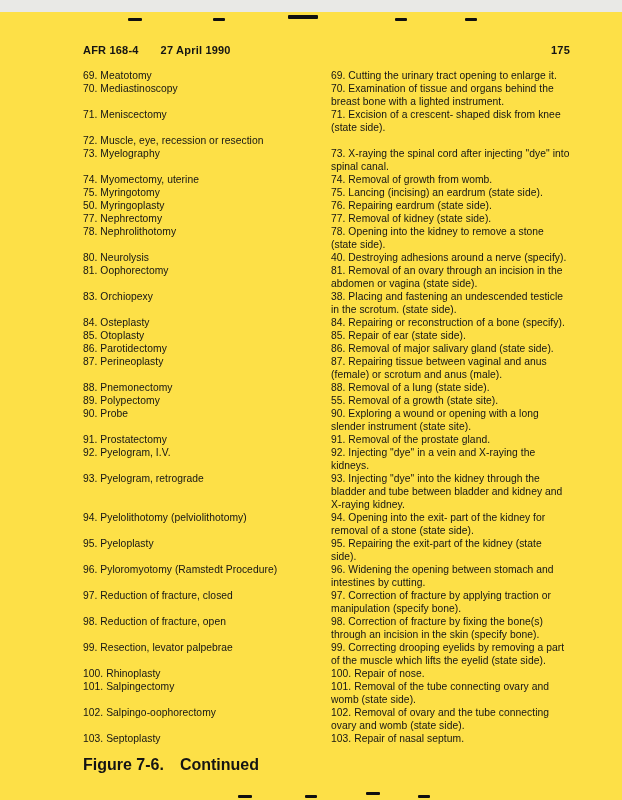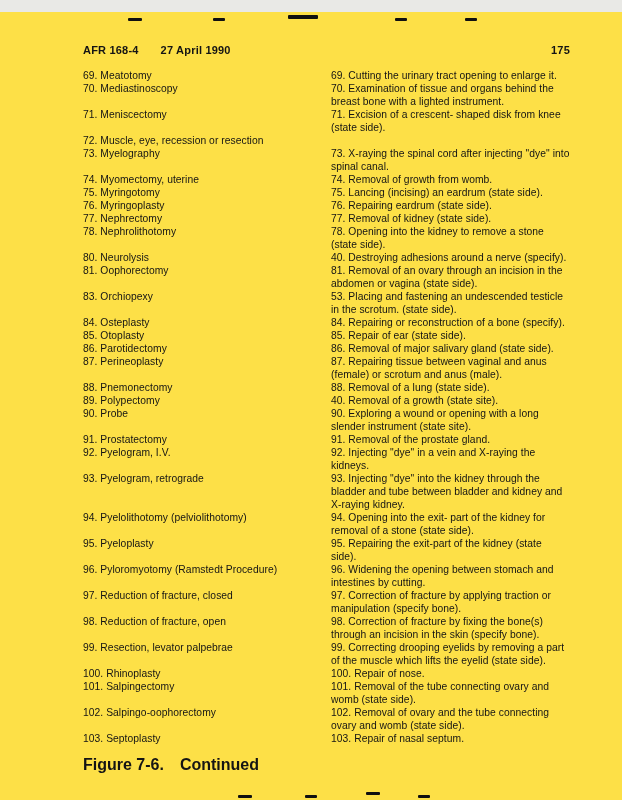--- a/index.html
+++ b/index.html
@@ -123,21 +123,21 @@
     <div class="term">74. Myomectomy, uterine</div>
     <div class="def">74. Removal of growth from womb.</div>
   </div>
 
   <div class="row">
     <div class="term">75. Myringotomy</div>
     <div class="def">75. Lancing (incising) an eardrum (state side).</div>
   </div>
 
   <div class="row">
-    <div class="term">76. Myringoplasty</div>
+    <div class="term">50. Myringoplasty</div>
     <div class="def">76. Repairing eardrum (state side).</div>
   </div>
 
   <div class="row">
     <div class="term">77. Nephrectomy</div>
     <div class="def">77. Removal of kidney (state side).</div>
   </div>
 
   <div class="row">
     <div class="term">78. Nephrolithotomy</div>
@@ -151,21 +151,21 @@
   </div>
 
   <div class="row">
     <div class="term">81. Oophorectomy</div>
     <div class="def">81. Removal of an ovary through an incision in the abdomen or vagina (state side).</div>
   </div>
 
 
   <div class="row">
     <div class="term">83. Orchiopexy</div>
-    <div class="def">53. Placing and fastening an undescended testicle in the scrotum. (state side).</div>
+    <div class="def">38. Placing and fastening an undescended testicle in the scrotum. (state side).</div>
   </div>
 
   <div class="row">
     <div class="term">84. Osteplasty</div>
     <div class="def">84. Repairing or reconstruction of a bone (specify).</div>
   </div>
 
   <div class="row">
     <div class="term">85. Otoplasty</div>
     <div class="def">85. Repair of ear (state side).</div>
@@ -181,21 +181,21 @@
     <div class="def">87. Repairing tissue between vaginal and anus (female) or scrotum and anus (male).</div>
   </div>
 
   <div class="row">
     <div class="term">88. Pnemonectomy</div>
     <div class="def">88. Removal of a lung (state side).</div>
   </div>
 
   <div class="row">
     <div class="term">89. Polypectomy</div>
-    <div class="def">40. Removal of a growth (state site).</div>
+    <div class="def">55. Removal of a growth (state site).</div>
   </div>
 
   <div class="row">
     <div class="term">90. Probe</div>
     <div class="def">90. Exploring a wound or opening with a long slender instrument (state site).</div>
   </div>
 
   <div class="row">
     <div class="term">91. Prostatectomy</div>
     <div class="def">91. Removal of the prostate gland.</div>

